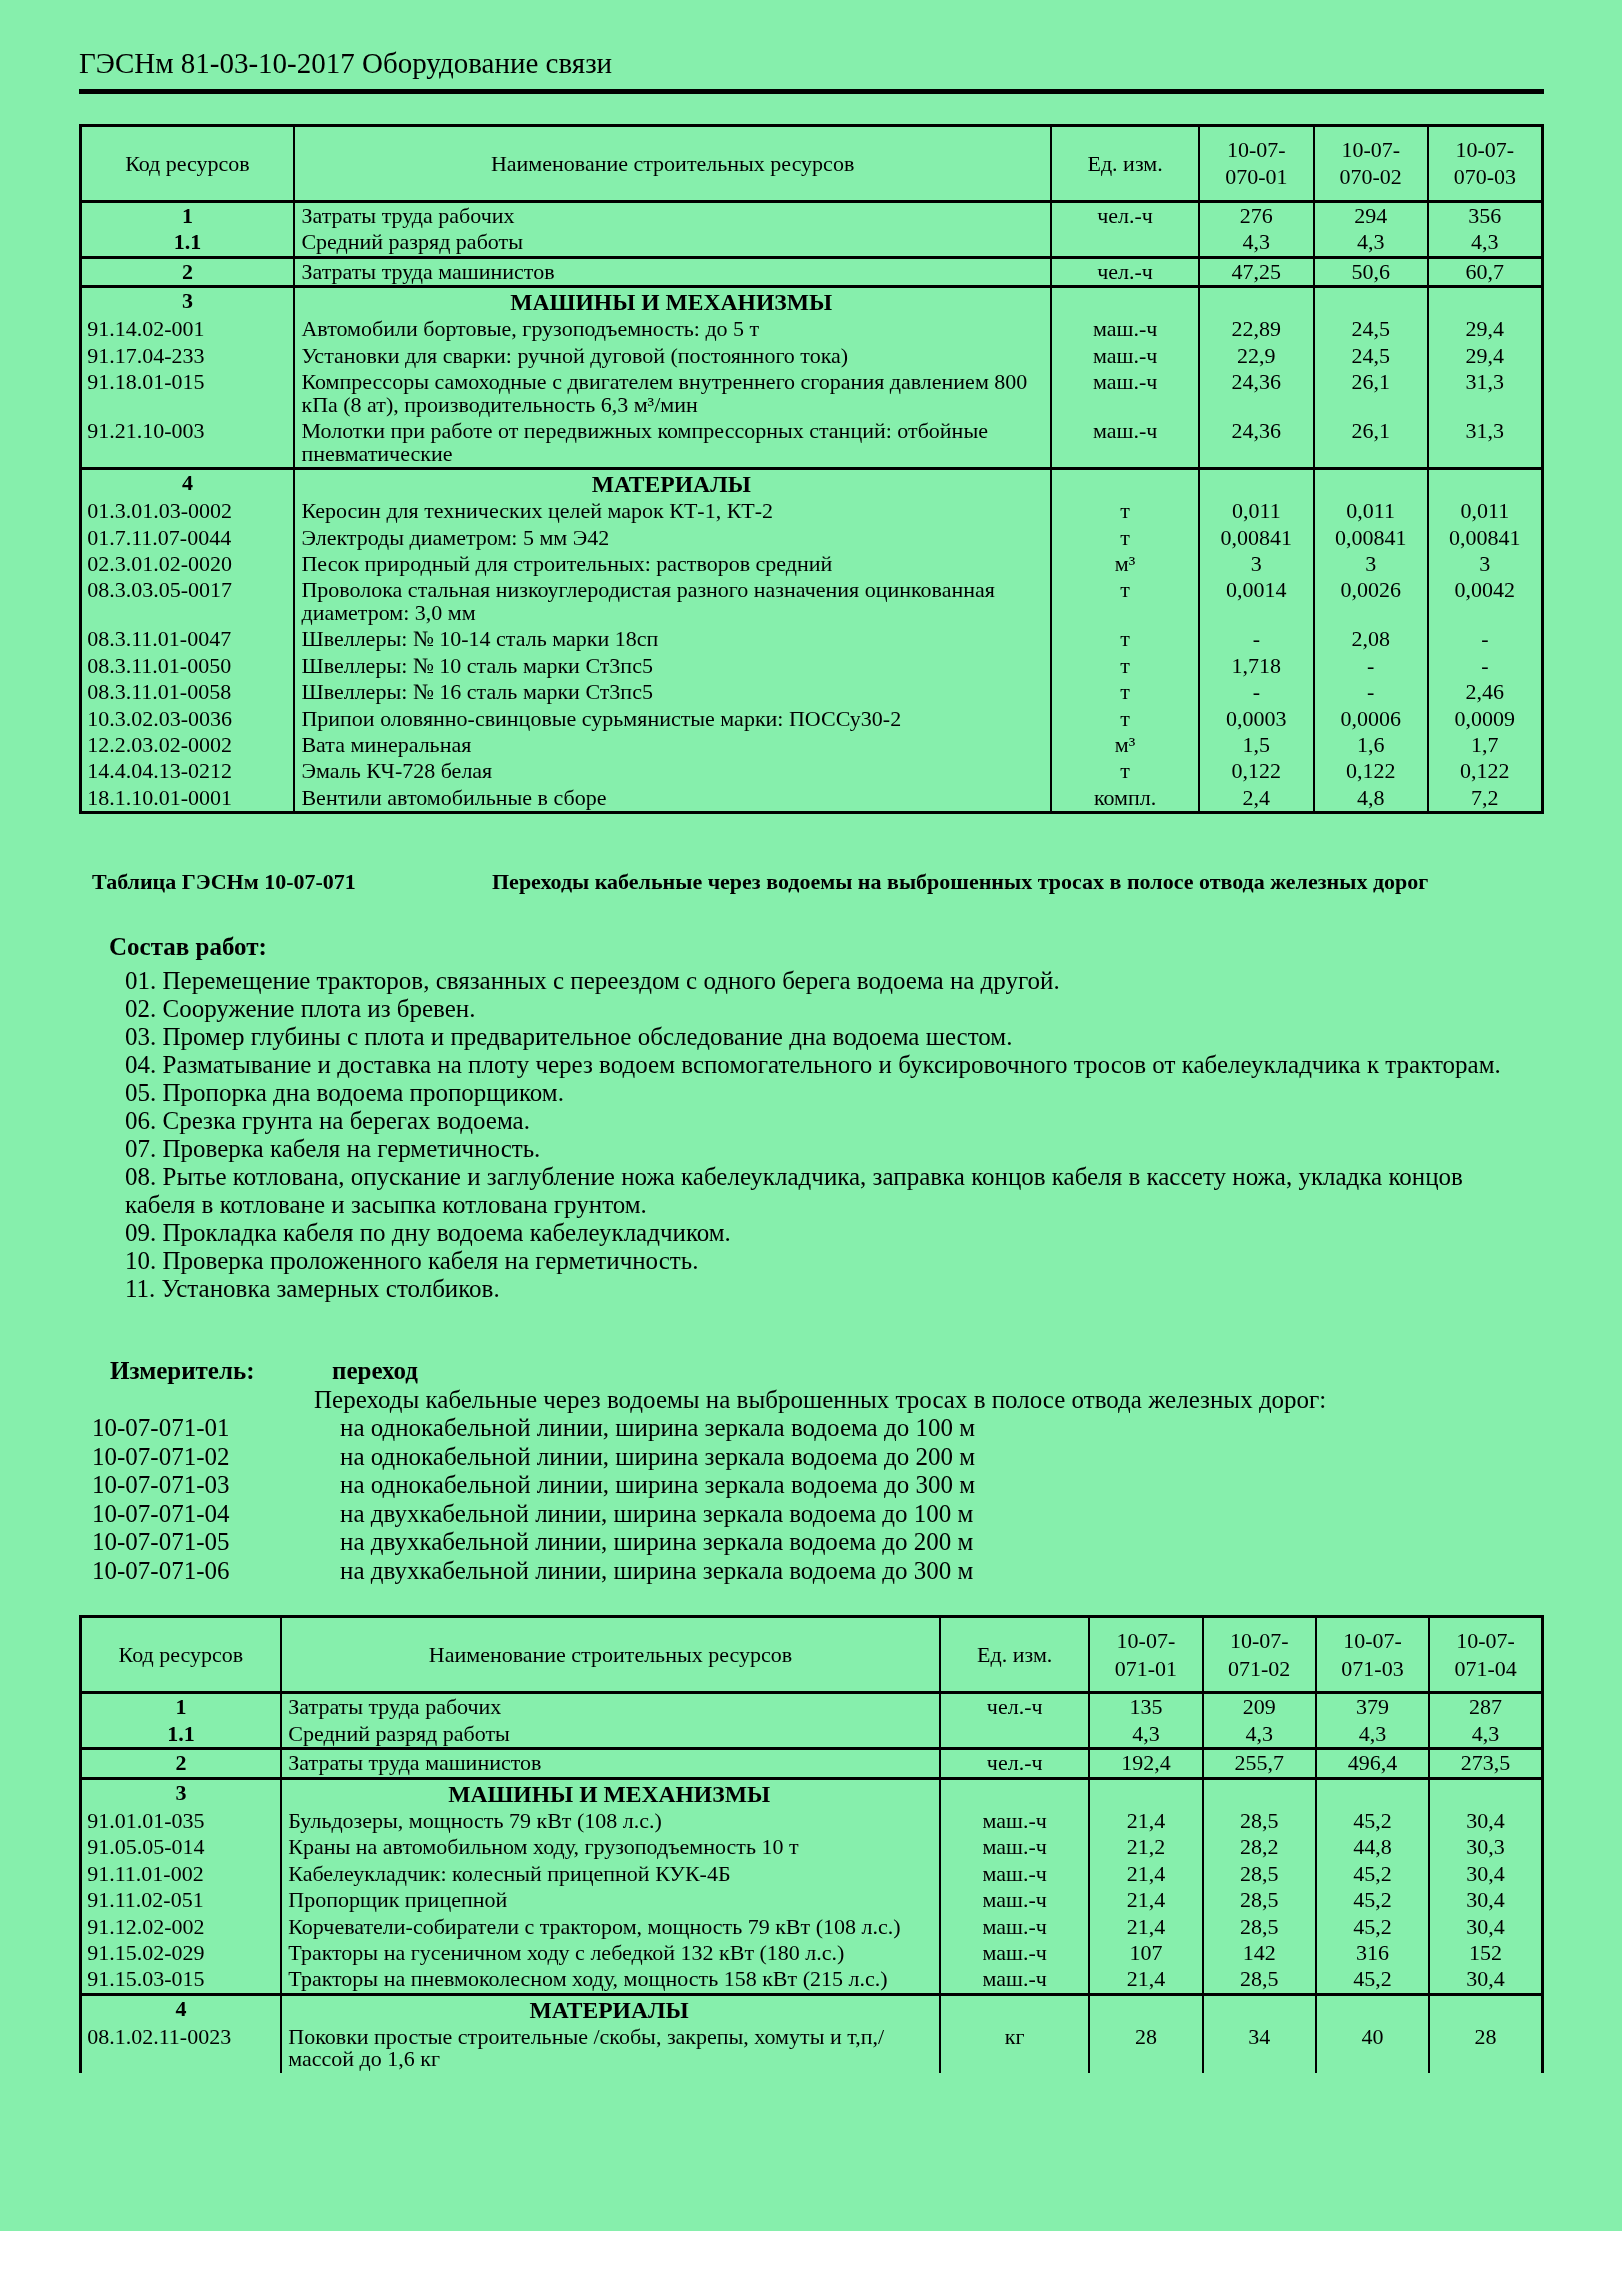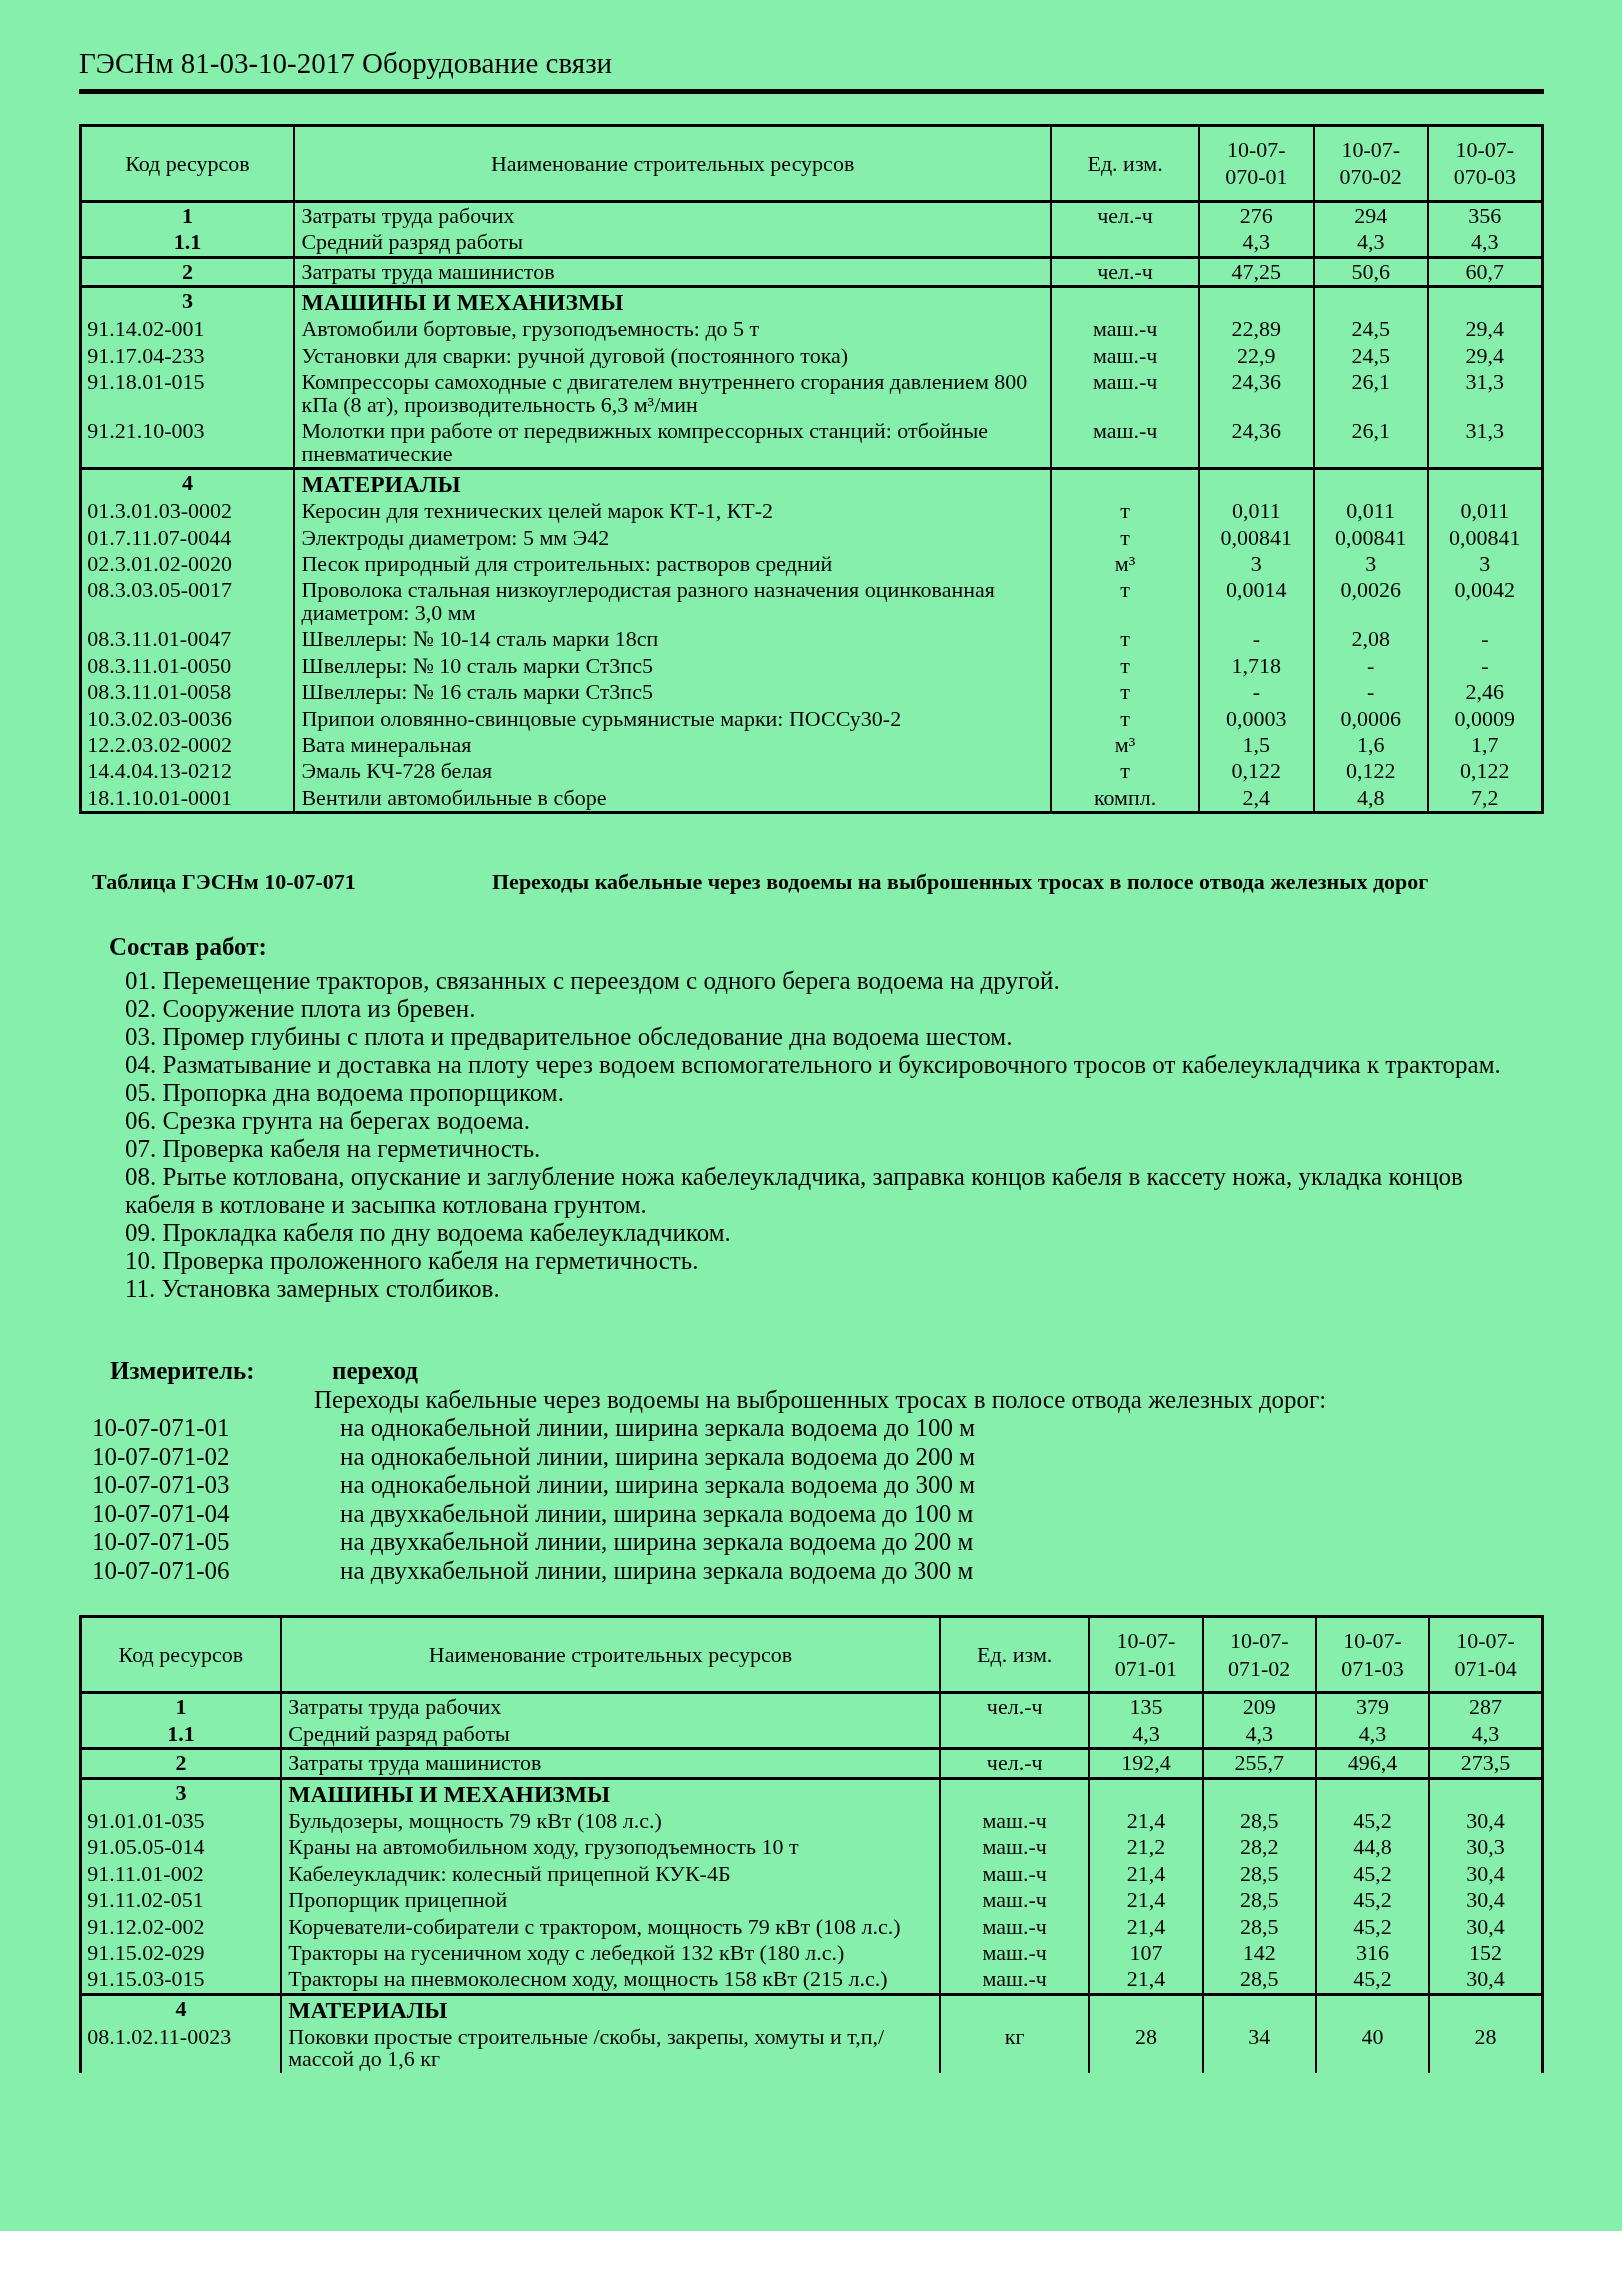--- a/index.html
+++ b/index.html
@@ -11,21 +11,21 @@
   table.res-table{width:100%;border-collapse:collapse;table-layout:fixed;
         border:3.3px solid #000;margin-top:30px;}
   .res-table th,.res-table td{border-left:2px solid #000;font-size:22px;line-height:1.02;
         vertical-align:top;padding:2px 5.2px;word-wrap:break-word;}
   .res-table thead tr{border-bottom:3.3px solid #000;}
   .res-table th{vertical-align:middle;text-align:center;font-weight:normal;padding:9.2px 3.9px;line-height:1.25;}
   .res-table td.code{text-align:left;padding-left:5.2px;}
   .res-table td.code-center{text-align:center;font-weight:bold;}
   .res-table td.unit,.res-table td.val{text-align:center;}
   .res-table td.name{padding-left:6.5px;padding-right:9.2px;margin-left:12px;}
-  .res-table tr.section td.name{font-weight:bold;font-size:23.6px;}
+  .res-table tr.section td.name{font-weight:bold;font-size:23.6px;text-align:center;}
   .res-table tr.group-end{border-bottom:3.3px solid #000;}
   .res-table.no-bottom{border-bottom-width:0;}
   .tbl-title{display:flex;margin-top:50px;font-weight:bold;font-size:22px;line-height:1.6;}
   .tbl-title-label{flex:0 0 400px;padding-left:13px;}
   .tbl-title-text{flex:1;padding-right:13px;}
   .sostav-label{margin-top:33px;margin-left:30px;font-size:25px;font-weight:bold;}
   .sostav-items{margin-top:6.5px;margin-left:46px;margin-right:39px;font-size:25px;line-height:1.12;}
   .meter{margin-top:54px;font-size:25px;line-height:1.14;}
   .meter-row{display:flex;}
   .meter-col1{flex:0 0 222px;padding-left:13px;}

